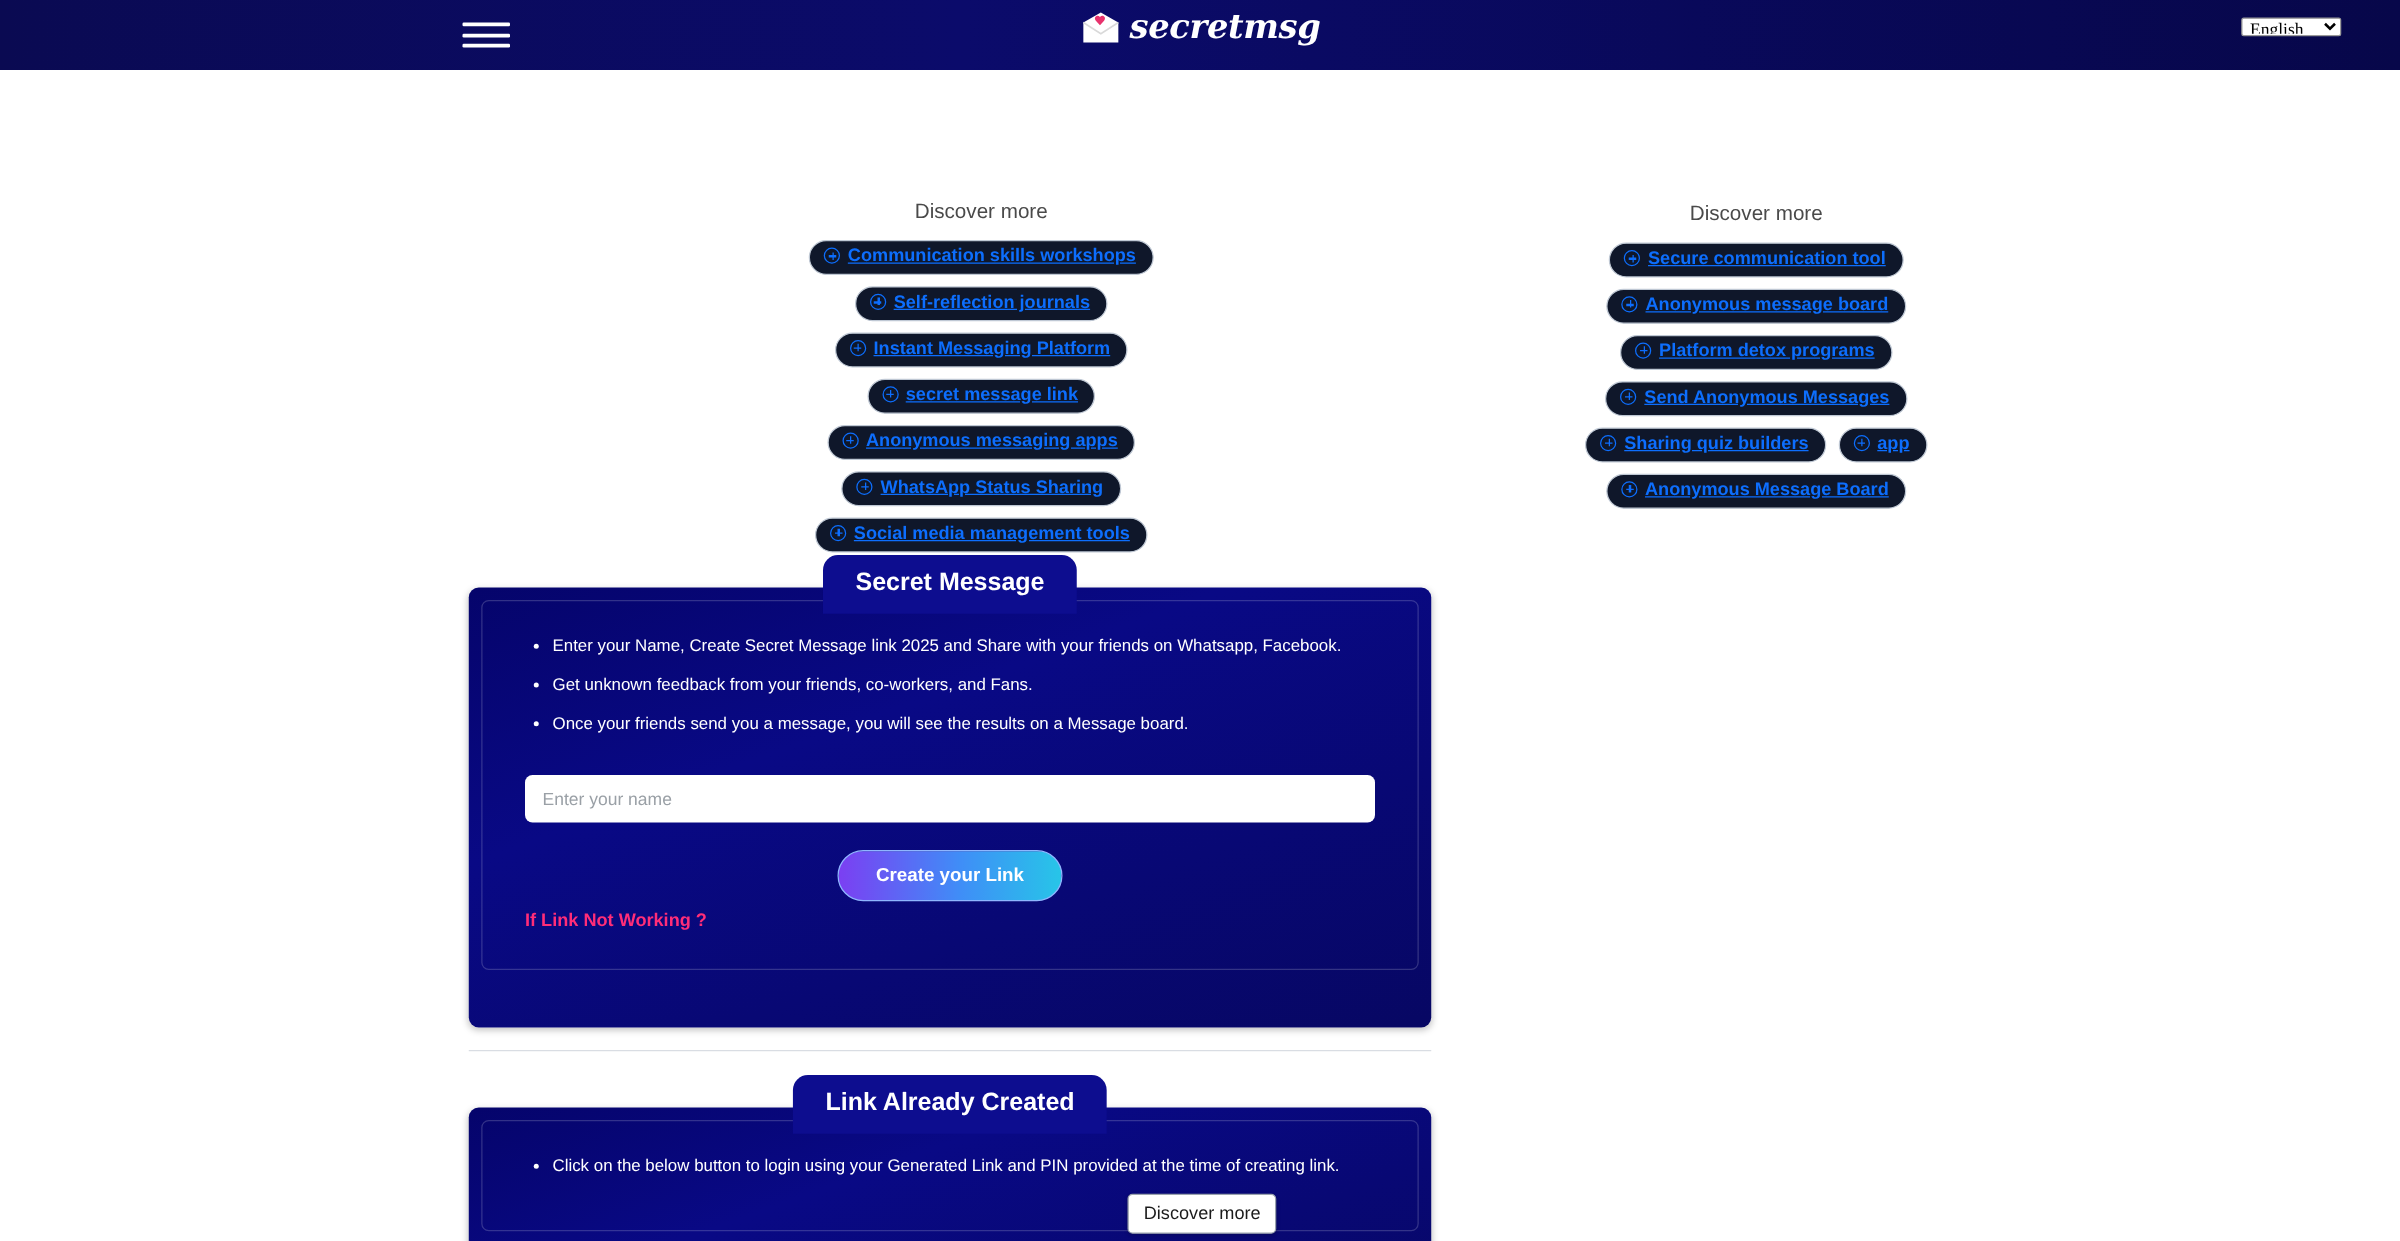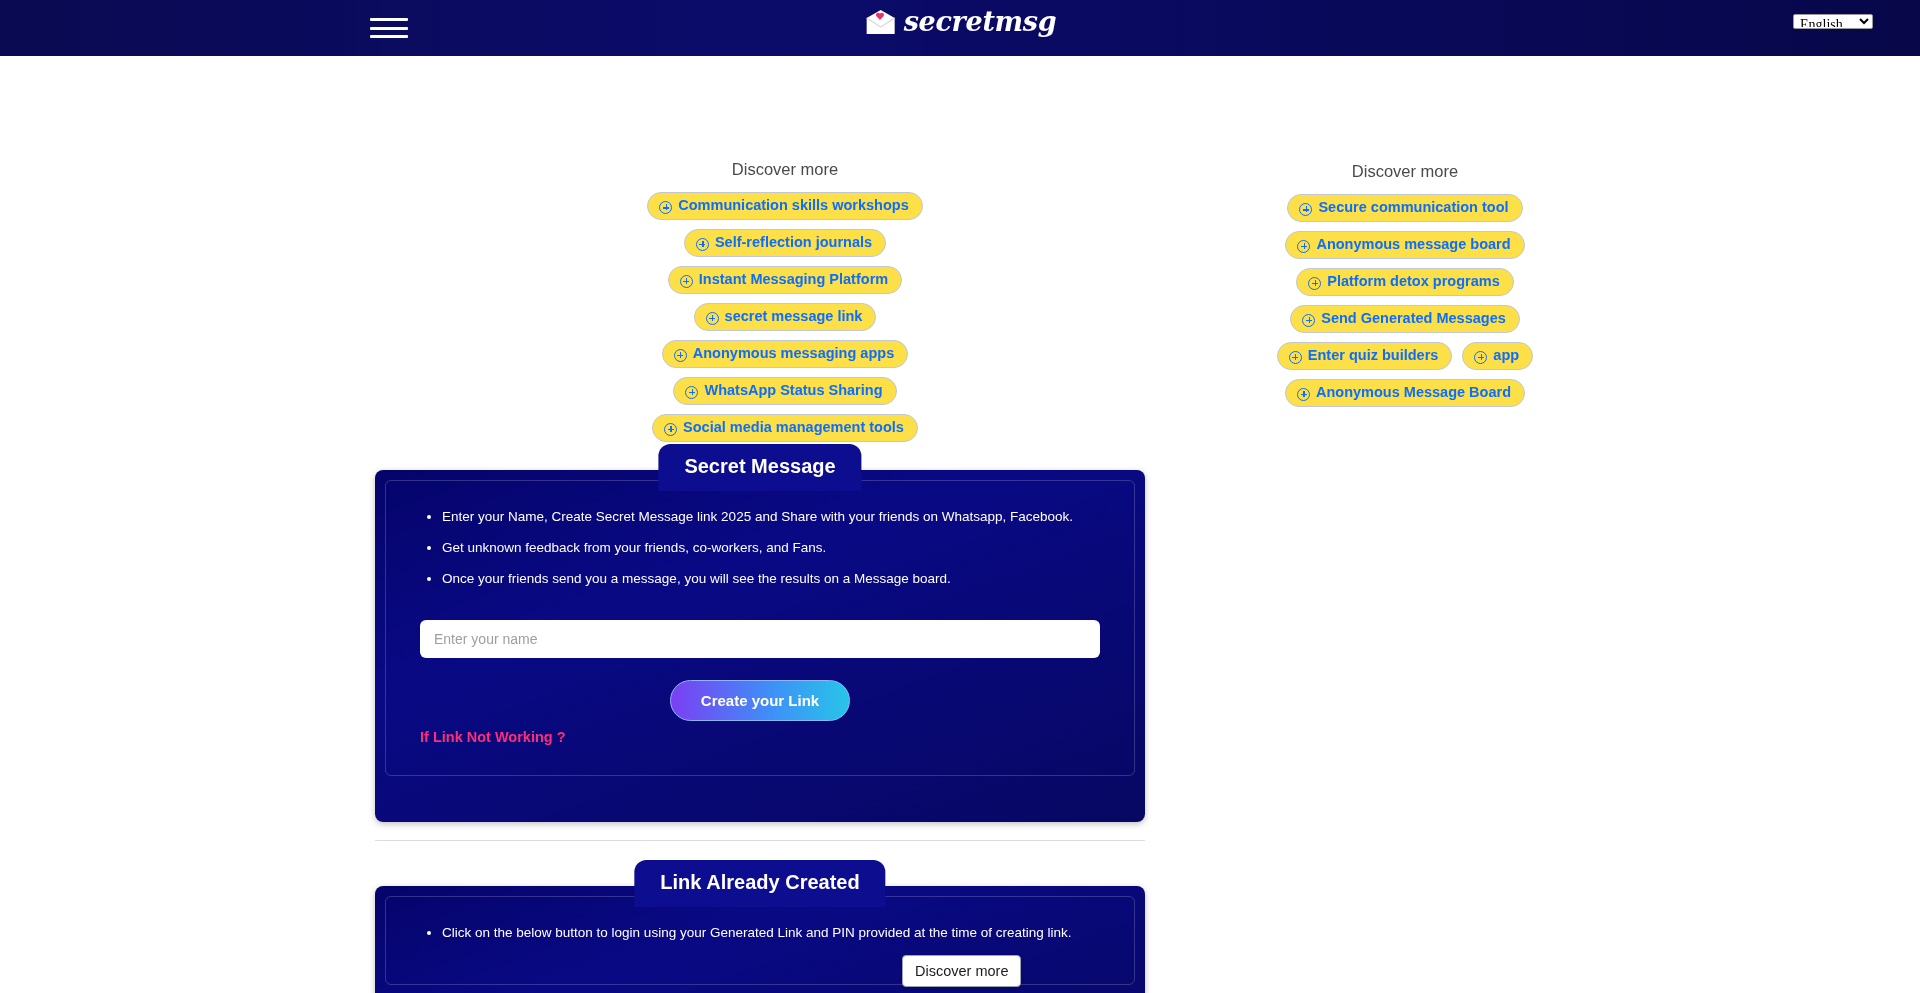--- a/index.html
+++ b/index.html
@@ -91,32 +91,33 @@
     margin-bottom: 13px;
   }
   .chips {
     display: flex;
     flex-wrap: wrap;
     justify-content: center;
     gap: 9px 10px;
   }
   .chip {
     display: inline-flex;
-    align-items: flex-end;
+    align-items: flex-start;
     gap: 6px;
     border: 1px solid #bfc8d4;
     border-radius: 16px;
-    background: #fde047;
+    background: #0f172a;
     padding: 5px 13px 5px 11px;
     color: #0d6efd;
     font-size: 14.5px;
     font-weight: 700;
     white-space: nowrap;
     line-height: 1.1;
     cursor: pointer;
+    text-decoration: underline;
   }
   .chip .plus {
     display: inline-block;
     width: 13px; height: 13px;
     border: 1px solid #0d6efd;
     border-radius: 50%;
     position: relative;
     flex: 0 0 auto;
   }
   .chip .plus::before, .chip .plus::after {
@@ -310,25 +311,25 @@
       <span class="chip">
           <i class="plus"></i>
           <span>Anonymous message board</span>
         </span>
       <span class="chip">
           <i class="plus"></i>
           <span>Platform detox programs</span>
         </span>
       <span class="chip">
           <i class="plus"></i>
-          <span>Send Generated Messages</span>
-        </span>
-      <span class="chip">
-          <i class="plus"></i>
-          <span>Enter quiz builders</span>
+          <span>Send Anonymous Messages</span>
+        </span>
+      <span class="chip">
+          <i class="plus"></i>
+          <span>Sharing quiz builders</span>
         </span>
       <span class="chip">
           <i class="plus"></i>
           <span>app</span>
         </span>
       <span class="chip">
           <i class="plus"></i>
           <span>Anonymous Message Board</span>
         </span>
     </div>

